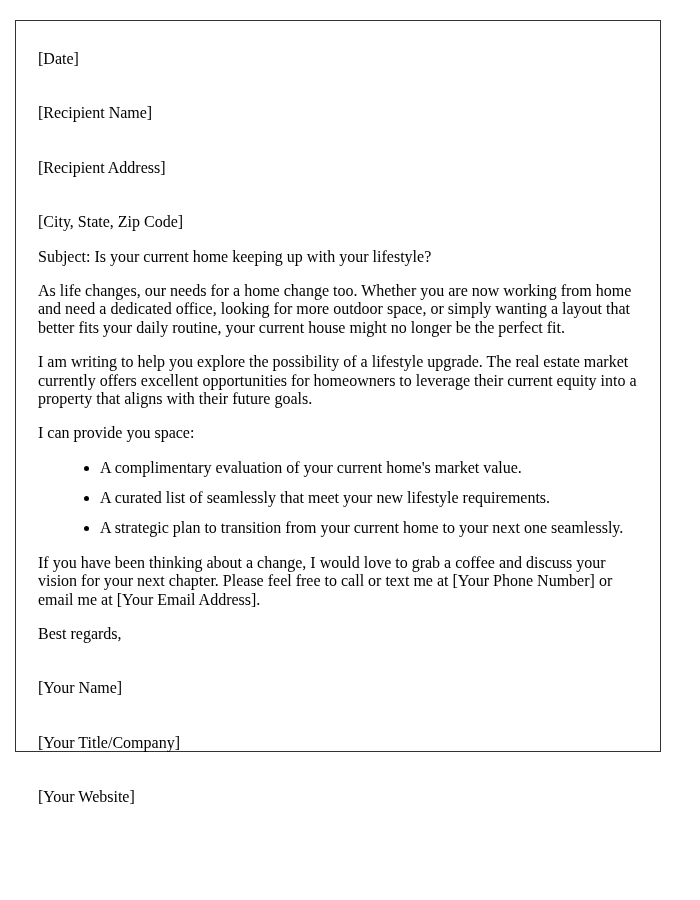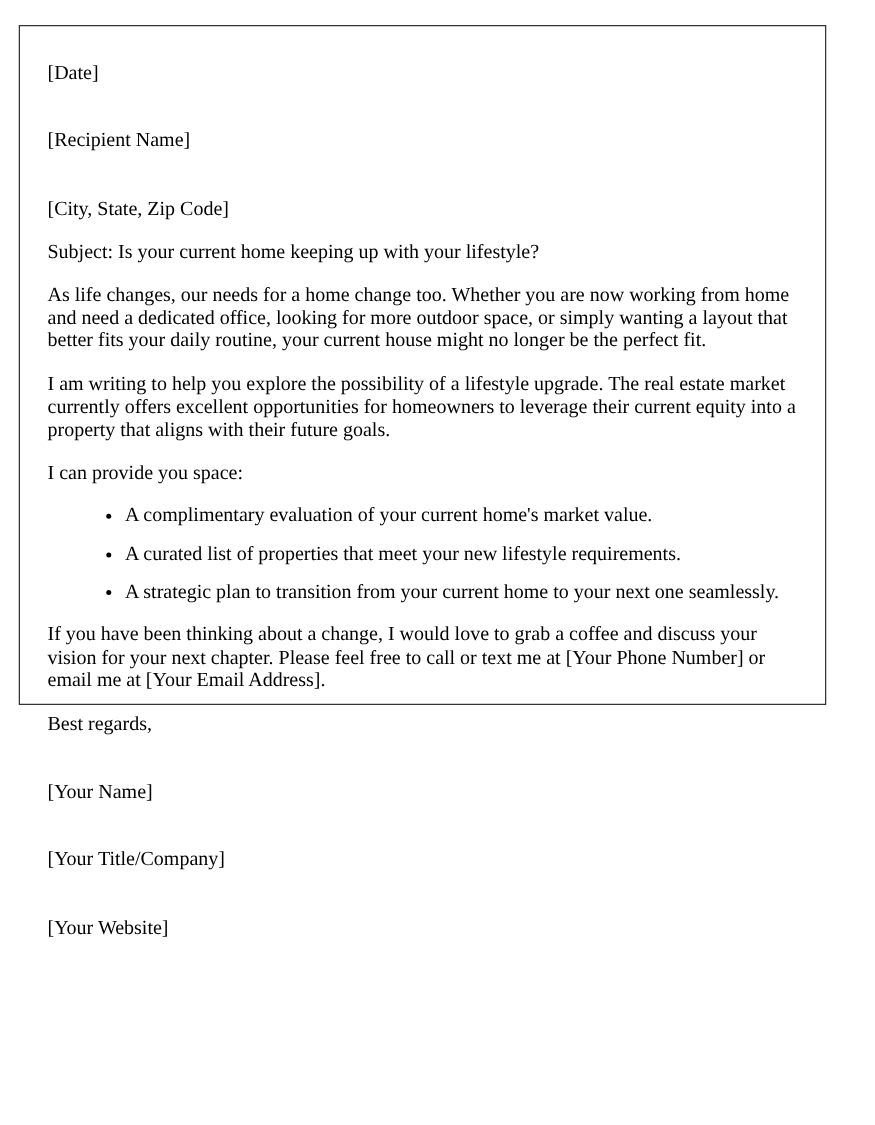--- a/index.html
+++ b/index.html
@@ -13,21 +13,21 @@
     position: relative;
     font-family: "Liberation Serif", "DejaVu Serif", serif;
     color: #000000;
     overflow: hidden;
   }
   .letter-box {
     position: absolute;
     left: 15px;
     top: 20px;
     width: 646px;
-    height: 544px;
+    height: 732px;
     border: 1px solid #333333;
     background: #ffffff;
     box-sizing: border-box;
     padding: 13px 22px 0 22px;
     font-size: 16px;
     line-height: 1.15;
   }
   .para {
     margin: 16px 0;
   }
@@ -47,35 +47,36 @@
 </style>
 </head>
 <body>
 
 <div class="letter-box">
 
   <div class="para">[Date]</div>
 
   <div class="para">
     <span class="line">[Recipient Name]</span>
+    <span class="line">[Recipient Address]</span>
     <span class="line">[City, State, Zip Code]</span>
   </div>
 
   <div class="para">Subject: Is your current home keeping up with your lifestyle?</div>
 
 
   <div class="para">As life changes, our needs for a home change too. Whether you are now working from home and need a dedicated office, looking for more outdoor space, or simply wanting a layout that better fits your daily routine, your current house might no longer be the perfect fit.</div>
 
   <div class="para">I am writing to help you explore the possibility of a lifestyle upgrade. The real estate market currently offers excellent opportunities for homeowners to leverage their current equity into a property that aligns with their future goals.</div>
 
   <div class="para">I can provide you space:</div>
 
   <ul class="benefits">
     <li>A complimentary evaluation of your current home's market value.</li>
-    <li>A curated list of properties that meet your new lifestyle requirements.</li>
+    <li>A curated list of seamlessly that meet your new lifestyle requirements.</li>
     <li>A strategic plan to transition from your current home to your next one seamlessly.</li>
   </ul>
 
   <div class="para">If you have been thinking about a change, I would love to grab a coffee and discuss your vision for your next chapter. Please feel free to call or text me at [Your Phone Number] or email me at [Your Email Address].</div>
 
 
   <div class="para">Best regards,</div>
 
   <div class="para">
     <span class="line">[Your Name]</span>

